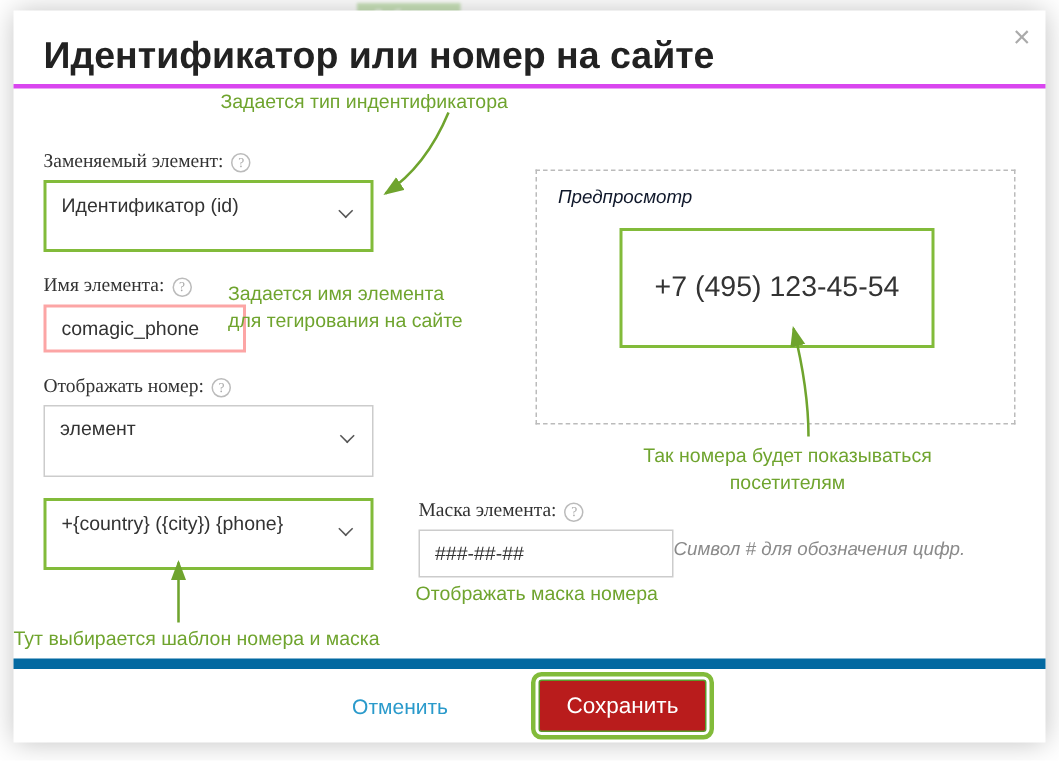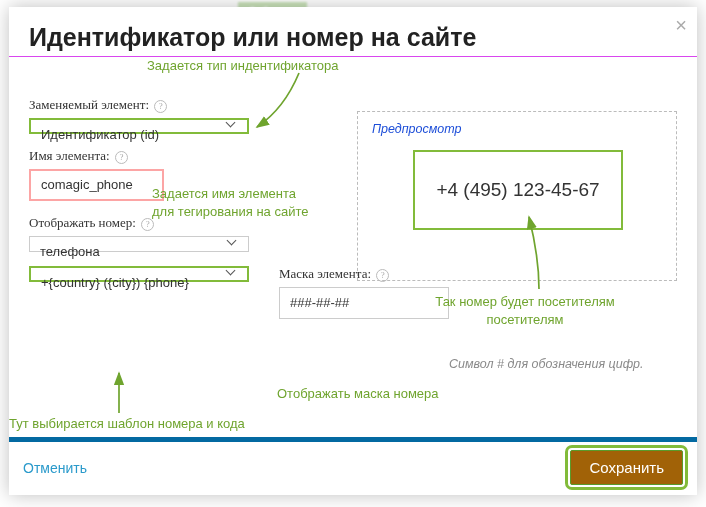--- a/index.html
+++ b/index.html
@@ -46,21 +46,21 @@
     font-size: 20px;
     color: #aaa;
     cursor: pointer;
     line-height: 1;
   }
   .title {
     font-size: 25px;
     font-weight: bold;
     color: #222;
     padding: 16px 5px 4px 20px;
-    border-bottom: 1px solid #d946ef;
+    border-bottom: 3px solid #d946ef;
   }
   .body {
     position: relative;
     padding: 18px 20px 0 20px;
     height: 380px;
   }
   .annot {
     position: absolute;
     color: #6fa42e;
     font-size: 13px;
@@ -85,21 +85,21 @@
     font-size: 9px;
     color: #aaa;
     text-align: center;
     line-height: 11px;
     vertical-align: middle;
     margin-left: 2px;
   }
   .select {
     position: relative;
     border: 1px solid #ccc;
-    height: 16px;
+    height: 48px;
     line-height: 30px;
     padding: 0 15px 0 10px;
     background: #fff;
     cursor: pointer;
   }
   .select.hl { border: 2px solid #82bb3a; }
   .select .chev {
     position: absolute;
     right: 10px; top: 50%;
     transform: translateY(-50%);
@@ -124,51 +124,51 @@
   .preview {
     position: absolute;
     right: 20px;
     top: 54px;
     width: 320px;
     height: 170px;
     border: 1px dashed #bbb;
     padding: 10px 14px;
   }
   .preview-lab {
-    color: #1d4ed8;
+    color: #0f172a;
     font-style: italic;
     font-size: 12.5px;
   }
   .preview-box {
     position: absolute;
     left: 55px; top: 38px;
     width: 210px; height: 80px;
     border: 2px solid #82bb3a;
     display: flex;
     align-items: center;
     justify-content: center;
     font-size: 19px;
     color: #333;
   }
   .footer {
-    border-top: 5px solid #0369a1;
+    border-top: 7px solid #0369a1;
     height: 56px;
     display: flex;
     align-items: center;
-    justify-content: space-between;
+    justify-content: center;
     padding: 0 14px;
     gap: 12px;
   }
   .cancel {
     color: #2a9acb;
     font-size: 14px;
     cursor: pointer;
   }
   .save {
-    background: #a16207;
+    background: #b91c1c;
     color: #fff;
     padding: 8px 18px;
     font-size: 15px;
     border: 1px solid #5a9a2a;
     cursor: pointer;
     outline: 3px solid #82bb3a;
     outline-offset: 2px;
     border-radius: 2px;
     margin-left: 48px;
   }
@@ -190,23 +190,23 @@
   <div class="title">Идентификатор или номер на сайте</div>
 
   <div class="body">
 
     <div class="annot" style="left:138px; top:0px;">Задается тип индентификатора</div>
     <div class="annot" style="left:143px; top:128px;">
       <span>Задается имя элемента</span><br>
       <span>для тегирования на сайте</span>
     </div>
     <div class="annot" style="left:268px; top:328px;">Отображать маска номера</div>
-    <div class="annot" style="left:0px; top:358px;">Тут выбирается шаблон номера и кода</div>
+    <div class="annot" style="left:0px; top:358px;">Тут выбирается шаблон номера и маска</div>
     <div class="annot" style="left:416px; top:236px; text-align:center; width:200px;">
-      <span>Так номер будет посетителям</span><br>
+      <span>Так номера будет показываться</span><br>
       <span>посетителям</span>
     </div>
 
     <svg class="arrows" viewBox="0 0 648 380">
       <defs>
         <marker id="ah" markerWidth="8" markerHeight="8" refX="7" refY="3" orient="auto">
           <path d="M0,0 L8,3 L0,6 Z" fill="#6fa42e"></path>
         </marker>
       </defs>
       <path d="M 270 16 Q 255 52 228 70" stroke="#6fa42e" stroke-width="1.7" fill="none" marker-end="url(#ah)"></path>
@@ -234,21 +234,21 @@
         <span>comagic_phone</span>
       </div>
     </div>
 
     <div class="field" style="width:220px; margin-top:8px;">
       <div class="flab">
         <span>Отображать номер:</span>
         <span class="help">?</span>
       </div>
       <div class="select">
-        <span>телефона</span>
+        <span>элемент</span>
         <span class="chev"></span>
       </div>
     </div>
 
     <div style="display:flex; gap:30px;">
       <div class="field" style="width:220px;">
         <div class="select hl">
           <span>+{country} ({city}) {phone}</span>
           <span class="chev"></span>
         </div>
@@ -262,21 +262,21 @@
           <span>###-##-##</span>
         </div>
       </div>
     </div>
 
     <div class="hint" style="left:440px; top:300px; width:200px;">Символ # для обозначения цифр.</div>
 
     <div class="preview">
       <div class="preview-lab">Предпросмотр</div>
       <div class="preview-box">
-        <span>+4 (495) 123-45-67</span>
+        <span>+7 (495) 123-45-54</span>
       </div>
     </div>
 
   </div>
 
   <div class="footer">
     <span class="cancel">Отменить</span>
     <span class="save">Сохранить</span>
   </div>
 </div>

